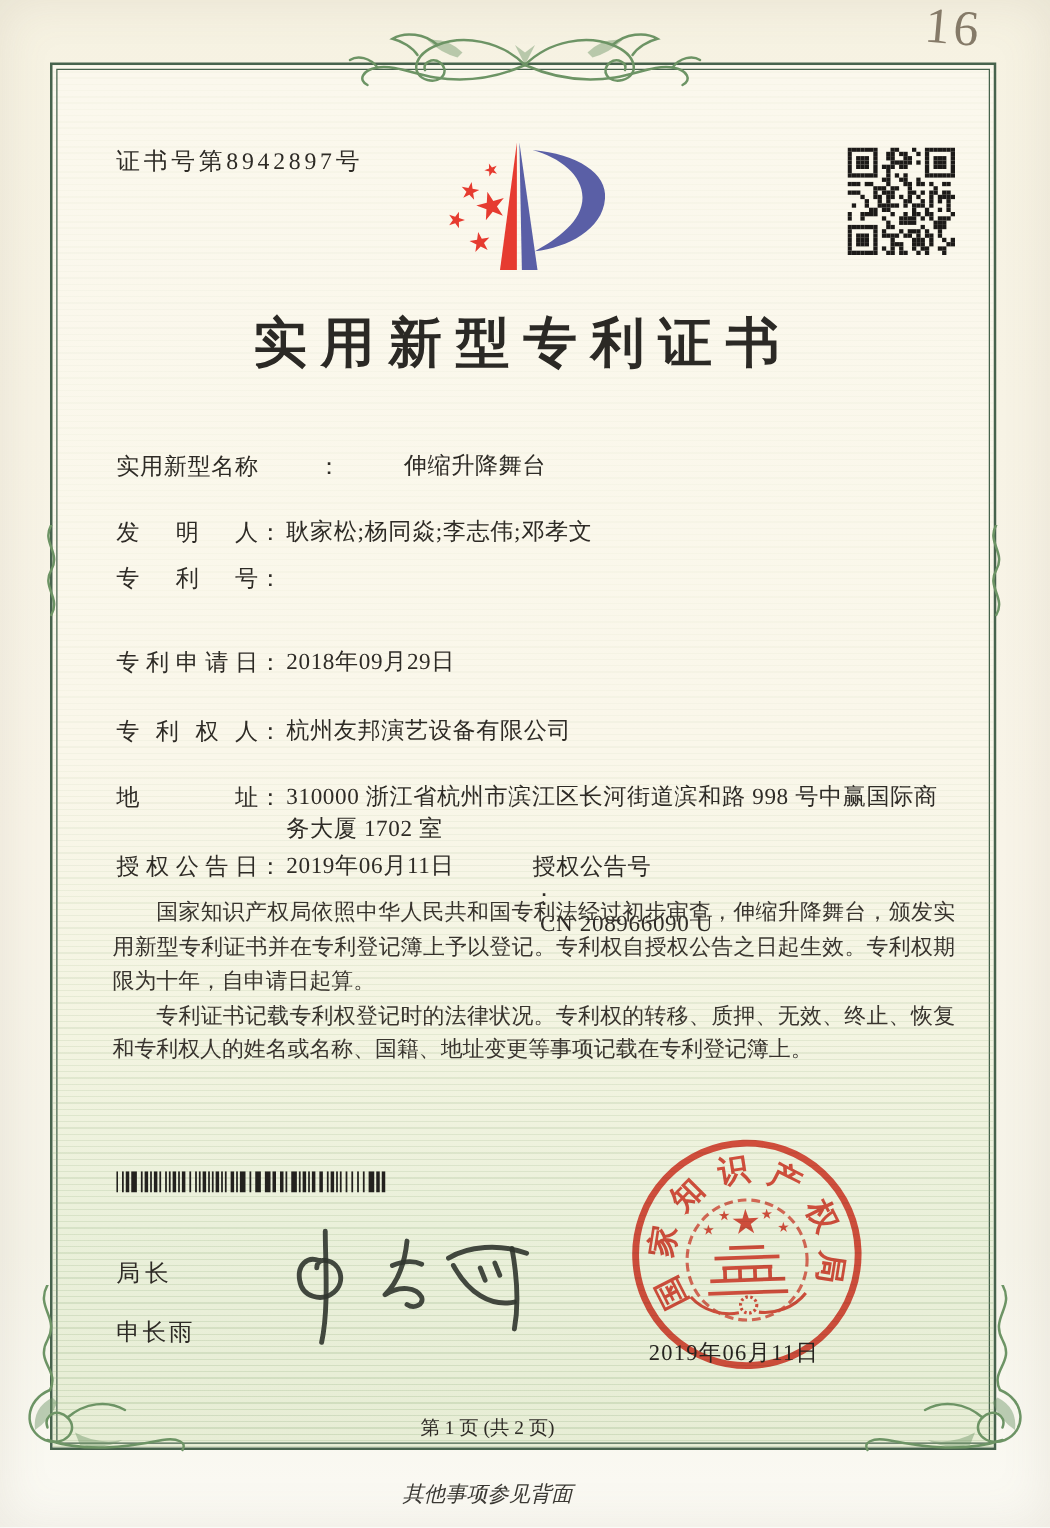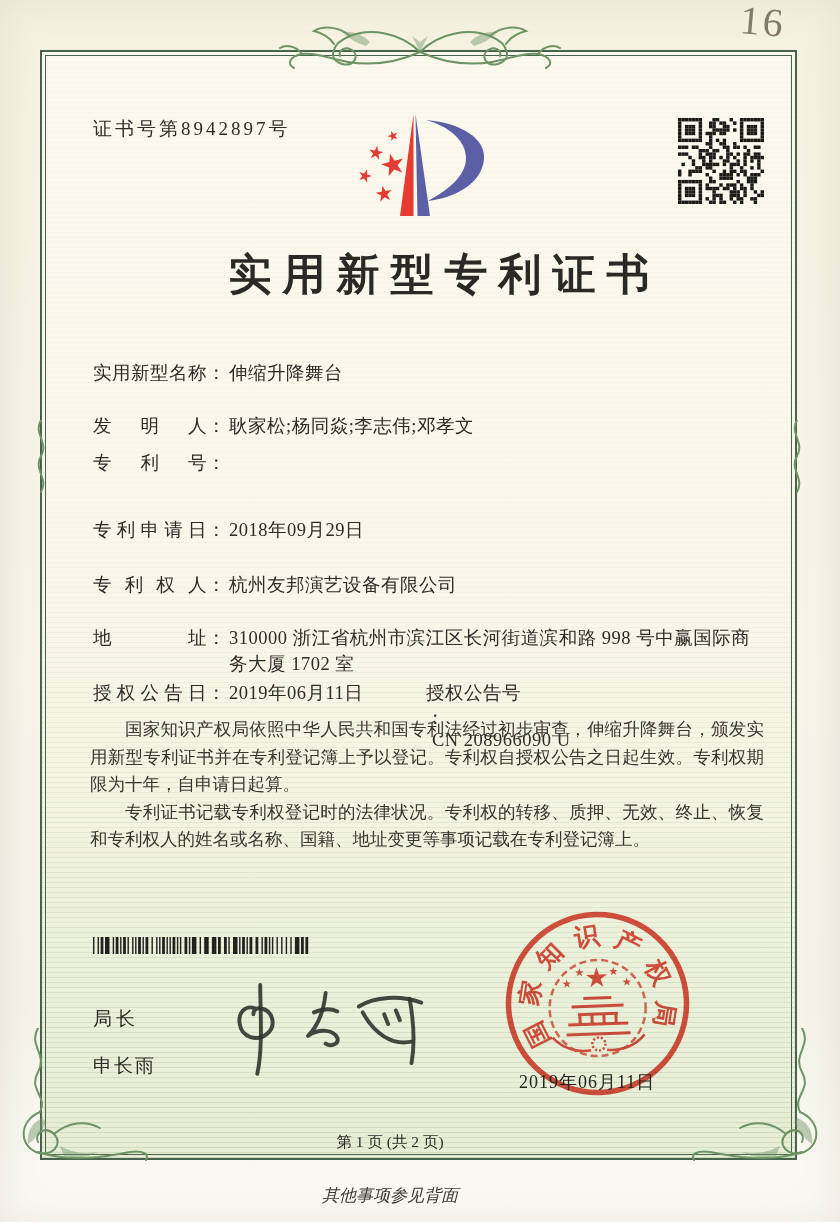--- a/index.html
+++ b/index.html
@@ -15,21 +15,21 @@
     background:repeating-linear-gradient(0deg,rgba(139,170,120,.35) 0 1px,transparent 1px 5px);
     -webkit-mask-image:linear-gradient(180deg,rgba(0,0,0,.10) 0%,rgba(0,0,0,.12) 45%,rgba(0,0,0,.45) 72%,rgba(0,0,0,.7) 100%);
     mask-image:linear-gradient(180deg,rgba(0,0,0,.10) 0%,rgba(0,0,0,.12) 45%,rgba(0,0,0,.45) 72%,rgba(0,0,0,.7) 100%);}
   .frame-inner{position:absolute;inset:3px;border:1px solid var(--border_green);}
   .orn{position:absolute;z-index:3;}
   .orn path{stroke:var(--ornament_green);stroke-width:2;fill:none;stroke-linecap:round;}
   .orn .leaf{fill:var(--ornament_green);stroke:none;opacity:.45;}
   .abs{position:absolute;z-index:4;color:var(--text_dark);}
   .cert-no{left:93px;top:116px;font-size:19px;letter-spacing:3px;}
   .hand16{left:740px;top:-2px;font-size:40px;color:#857a68;transform:rotate(5deg);letter-spacing:3px;z-index:7;}
-  .title{left:40px;top:246px;width:757px;text-align:center;font-size:43px;font-weight:600;letter-spacing:11px;color:#2b2925;padding-left:26px;}
+  .title{left:40px;top:246px;width:757px;text-align:center;font-size:43px;font-weight:600;letter-spacing:11px;color:#2b2925;}
   .fields{left:93px;top:0;width:672px;}
   .frow{position:absolute;display:flex;align-items:flex-start;width:672px;font-size:18.5px;letter-spacing:.5px;}
   .flabel{flex:0 0 114px;text-align:justify;text-align-last:justify;}
   .fcolon{flex:0 0 22px;}
   .fvalue{flex:1 1 auto;line-height:26px;}
   .grant2{position:absolute;left:333px;top:0;display:flex;flex-direction:column;}
   .body-text{left:90px;top:716px;width:674px;font-size:17.5px;line-height:27.5px;text-align:justify;color:#38342e;}
   .body-text p{margin:0;text-indent:2em;}
   .barcode{left:93px;top:937px;z-index:4;}
   .director-label{left:93px;top:1006px;font-size:19px;letter-spacing:4px;}
@@ -418,21 +418,21 @@
       <rect x="12" y="24" width="1" height="1" fill="#1c1a18"></rect>
       <rect x="13" y="24" width="1" height="1" fill="#1c1a18"></rect>
       <rect x="16" y="24" width="1" height="1" fill="#1c1a18"></rect>
       <rect x="18" y="24" width="1" height="1" fill="#1c1a18"></rect>
       <rect x="22" y="24" width="1" height="1" fill="#1c1a18"></rect>
     </svg>
 
   <div class="abs title">实用新型专利证书</div>
 
   <div class="abs fields">
-    <div class="frow" style="top:360px;">
+    <div class="frow" style="top:360px;gap:47px;">
       <span class="flabel">实用新型名称</span>
         <span class="fcolon">：</span>
       <span class="fvalue">伸缩升降舞台</span>
     </div>
     <div class="frow" style="top:413px;">
       <span class="flabel">发明人</span>
         <span class="fcolon">：</span>
       <span class="fvalue">耿家松;杨同焱;李志伟;邓孝文</span>
     </div>
     <div class="frow" style="top:450px;">

